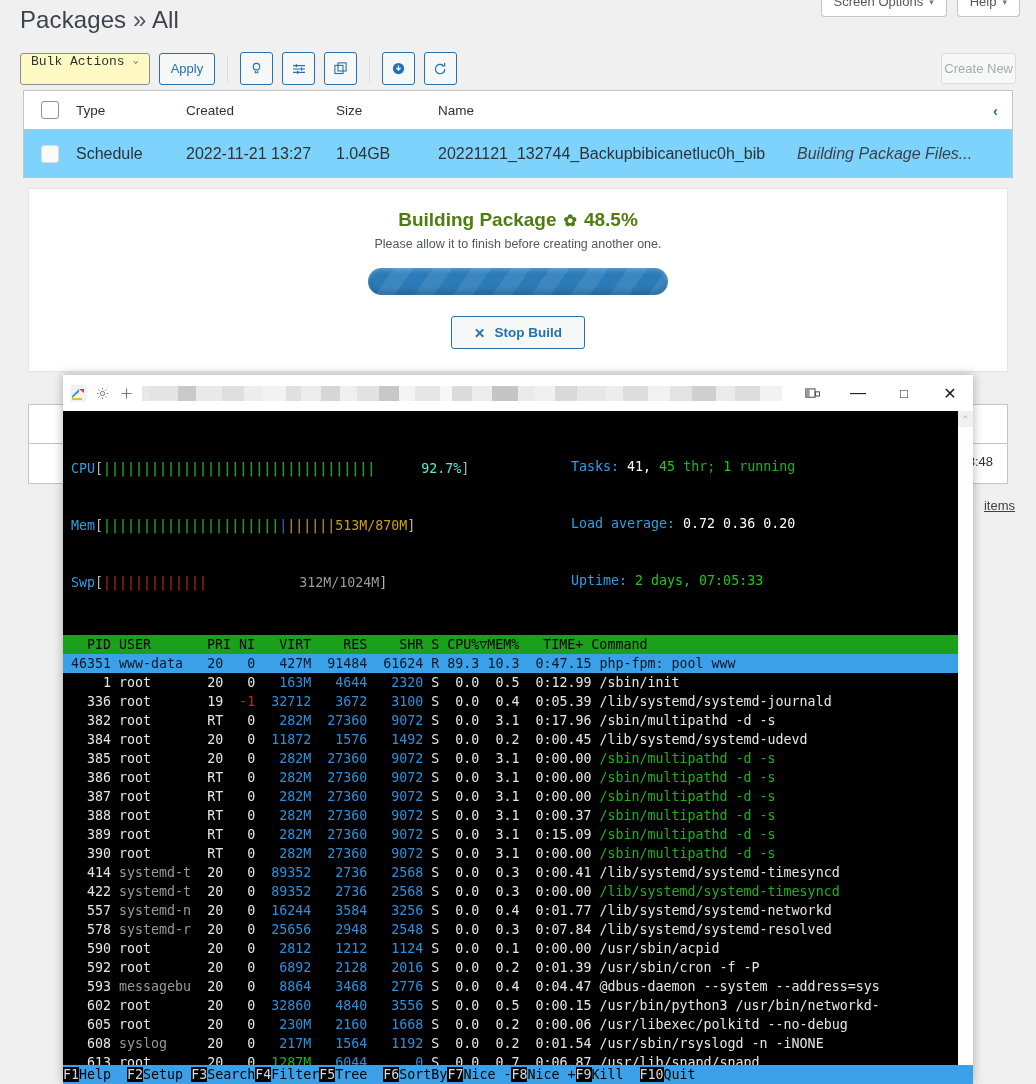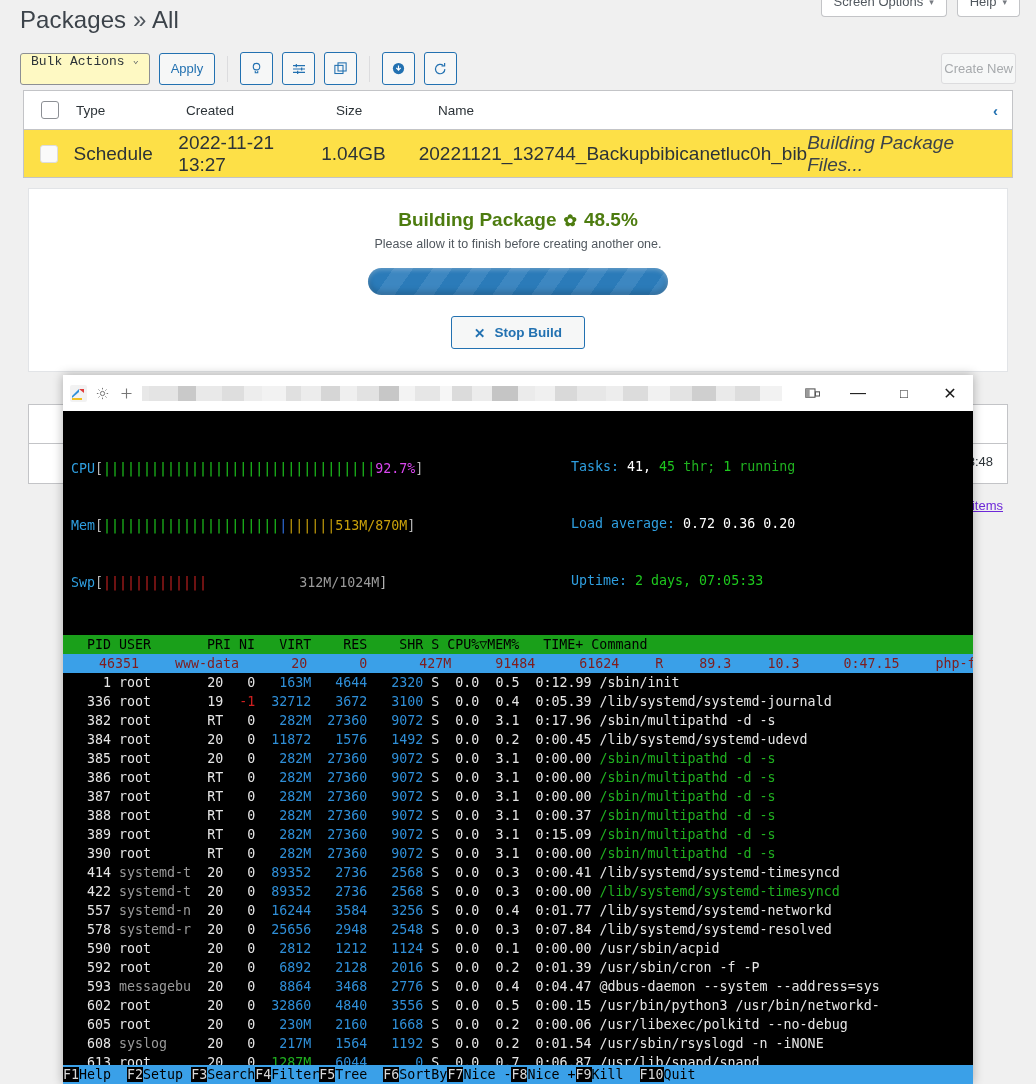--- a/index.html
+++ b/index.html
@@ -58,22 +58,22 @@
   
   .table-wrap {
     position:absolute; left:23px; right:23px; top:90px;
     background:#fff; border:1px solid #c3c4c7; border-bottom:none;
   }
   .thead {
     display:flex; align-items:center; height:38px; font-size:13.5px; color:#2c3338;
     border-bottom:1px solid #c3c4c7; position:relative;
   }
   .trow {
-    display:flex; align-items:center; height:47px; font-size:19px; color:#2c3338;
-    background:#fde047; border-bottom:1px solid #c3c4c7;
+    display:flex; align-items:center; height:47px; font-size:16px; color:#2c3338;
+    background:#7dd3fc; border-bottom:1px solid #c3c4c7;
   }
   .cb { width:52px; display:flex; justify-content:center; }
   .cbbox { width:16px; height:16px; border:1px solid #8c8f94; border-radius:3px; background:#fff; }
   .cbbox.dim { border-color:#dcdcde; background:#fafafa; }
   .c-type { width:110px; }
   .c-created { width:150px; }
   .c-size { width:95px; }
   .c-name { flex:1;margin-left:7px; }
   .c-status { width:215px; font-style:italic; color:#3c434a; }
   .collapse-chevron { position:absolute; right:14px; color:#2271b1; font-size:15px; font-weight:700; }
@@ -103,21 +103,21 @@
   
   .bg-card2 {
     position:absolute; left:28px; right:28px; top:404px; height:78px;
     background:#fff; border:1px solid #c3c4c7;
   }
   .bg-card2 .r1 { height:38px; border-bottom:1px solid #c3c4c7; position:relative;}
   .bg-card2 .r2 { height:39px; position:relative; }
   .bg-cb { position:absolute; left:44px; top:11px; width:16px; height:16px;
            border:1px solid #8c8f94; border-radius:3px; background:#fff; }
   .bg-time { position:absolute; right:14px; top:10px; font-size:13px; color:#2c3338; }
-  .bg-items { position:absolute; right:33px; top:498px; font-size:13px; color:#6d28d9;text-decoration:underline; }
+  .bg-items { position:absolute; right:21px; top:498px; font-size:13px; color:#404040;text-decoration:underline; }
 
   
   .term {
     position:absolute; left:63px; top:375px; width:910px; height:709px;
     background:#fff; box-shadow:0 0 10px rgba(0,0,0,.30);
     display:flex; flex-direction:column;
   }
   .term-title {
     height:36px; background:#fff; display:flex; align-items:center;
     padding:0 0 0 7px; gap:7px; flex:0 0 36px;
@@ -145,42 +145,42 @@
   .sb-thumb { position:absolute; left:0; right:0; top:16px; bottom:16px; background:#fdfdfd; }
 
   .meters { padding:4px 0 0 8px; white-space:pre; }
   .mrow { white-space:pre; }
   .lbl { color:#2f9fe0; }
   .brk { color:#b8b8b8; }
   .bar-g { color:#1ec81e; }
   .bar-y { color:#c8a00a; }
   .bar-b { color:#2f6fe0; }
   .bar-r { color:#c02020; }
-  .pct-r { color:#d946ef; }
+  .pct-r { color:#5eead4;margin-left:46px; }
   .val-y { color:#c8a00a; }
   .val-gr { color:#9a9a9a; }
   .hdr-info { color:#2f9fe0; }
   .num-w { color:#ffffff; }
   .num-g { color:#1ec81e;text-align:center; }
 
   .sysbox { position:absolute; left:508px; top:8px; white-space:pre; }
 
   .colhdr {
     background:#1aa01a; color:#000; white-space:pre; margin-top:5px;
     display:block; width:100%;
   }
   .plist { white-space:pre; }
   .prow { white-space:pre; display:block; }
   .prow.sel { background:#3aa0e8; color:#000; }
   .c-white { color:#e6e6e6; }
   .c-gray  { color:#9a9a9a; }
   .c-blue  { color:#2f8fd8; }
   .c-green { color:#20b020; }
   .c-red   { color:#d02020; }
-  .sel .c-white, .sel .c-blue, .sel .c-gray, .sel .c-green { color:#7f1d1d;padding-left:28px; }
+  .sel .c-white, .sel .c-blue, .sel .c-gray, .sel .c-green { color:#0f172a; }
 
   .fkeys {
     position:absolute; left:0; right:0; bottom:0; height:19px;
     background:#3aa0e8; color:#000; white-space:pre;
     font-family:"DejaVu Sans Mono", monospace; font-size:13.3px; line-height:19px;
   }
   .fk { background:#000; color:#d8d8d8; }
   .fl { background:#3aa0e8; color:#000; }
 </style>
 </head>

